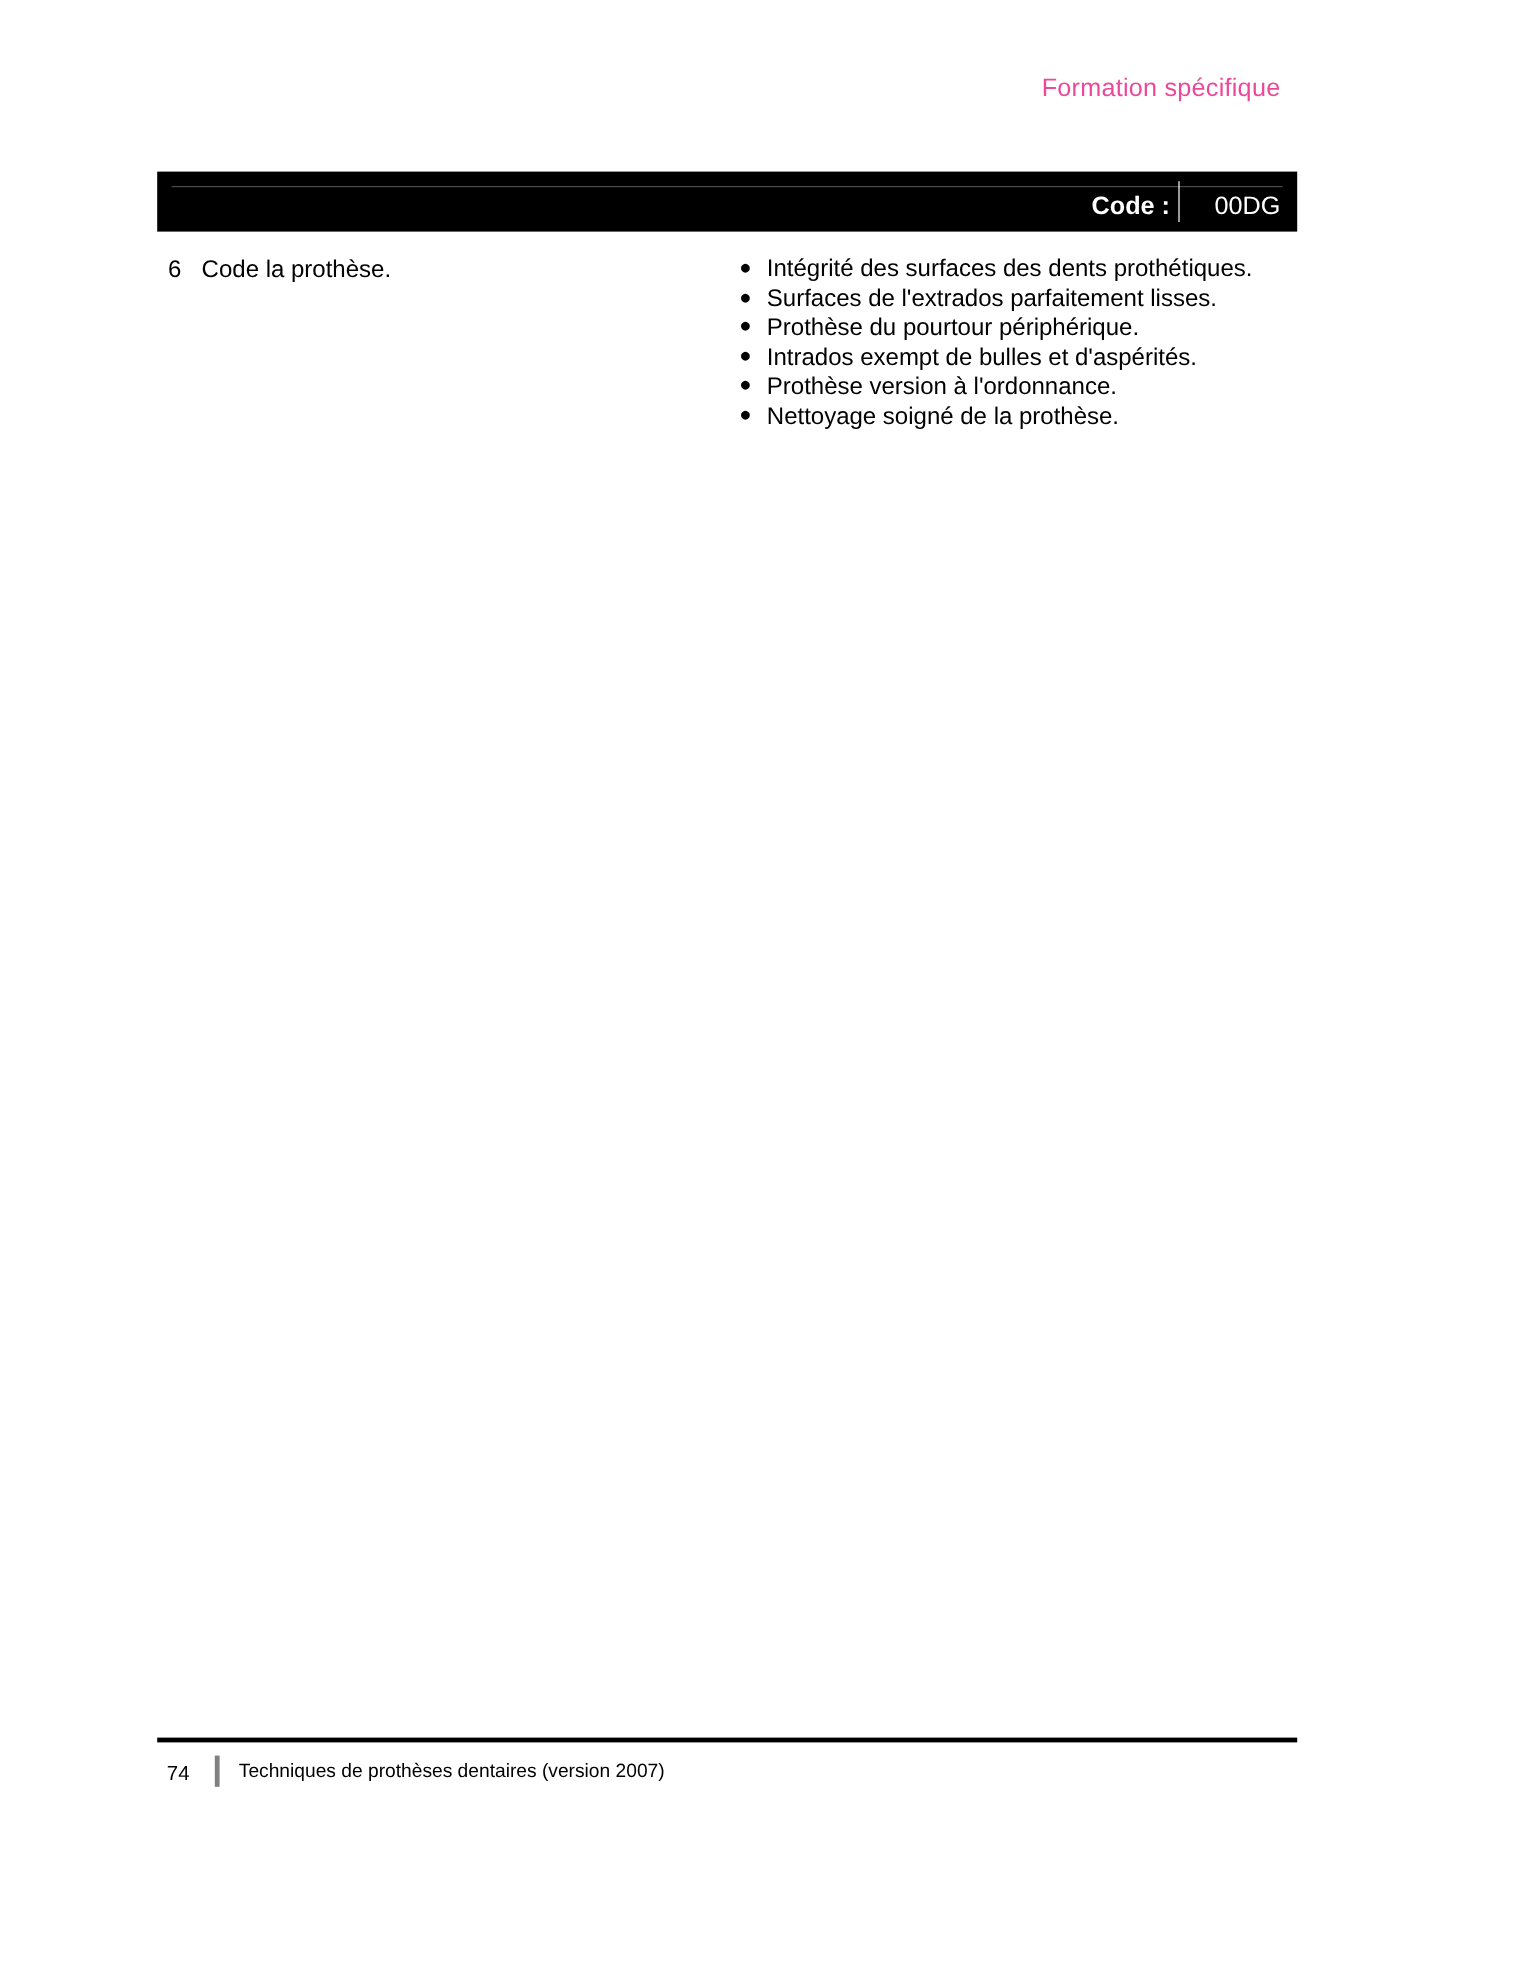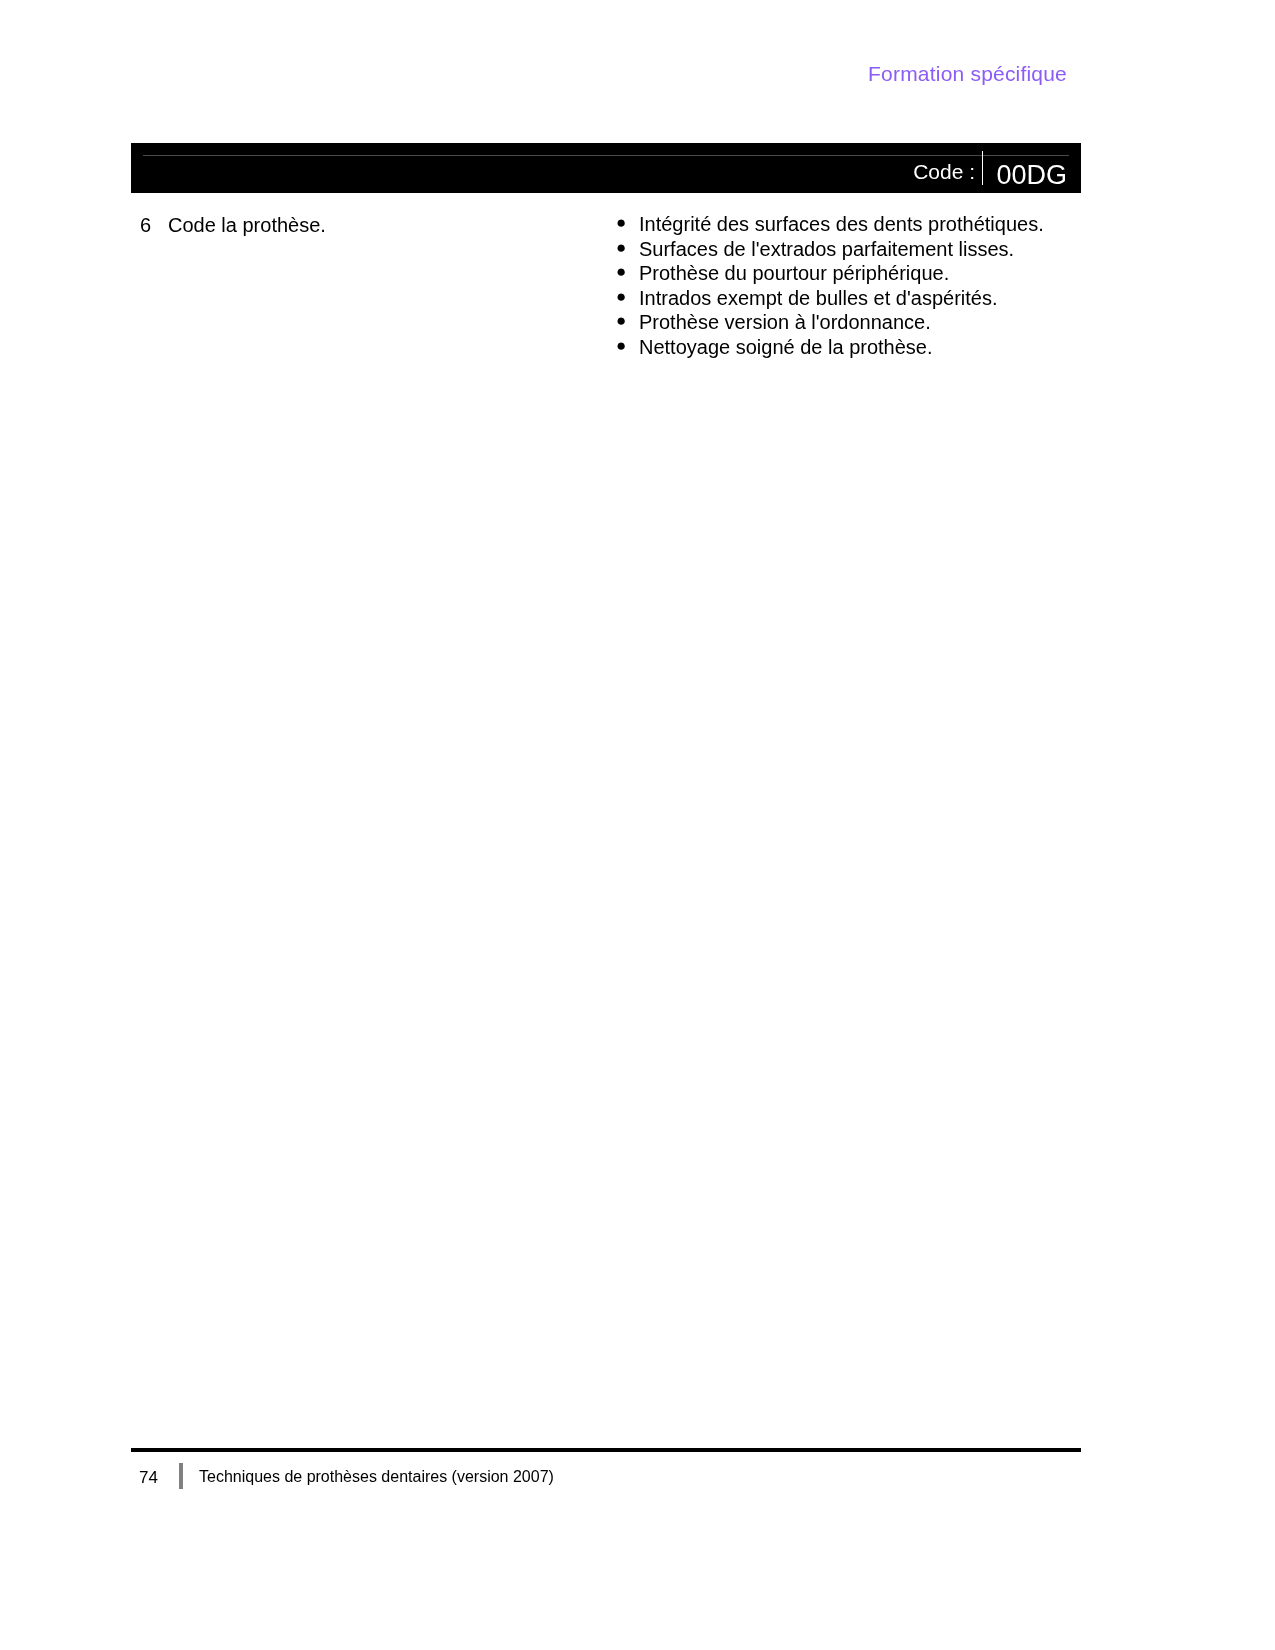--- a/index.html
+++ b/index.html
@@ -23,21 +23,21 @@
     height: 1650px;
     box-sizing: border-box;
   }
 
   
   .header {
     position: absolute;
     top: 62px;
     right: 208px;
     font-size: 21px;
-    color: #8b5cf6;
+    color: #ec4899;
     letter-spacing: 0.2px;
     white-space: nowrap;
   }
 
   
   .code-bar {
     position: absolute;
     top: 143px;
     left: 131px;
     width: 950px;
@@ -52,27 +52,28 @@
     height: 1px;
     background: #4a4a4a;
   }
   .code-label {
     position: absolute;
     top: 17px;
     right: 106px;
     color: #ffffff;
     font-size: 21px;
     white-space: nowrap;
+    font-weight: bold;
   }
   .code-value {
     position: absolute;
     top: 17px;
     right: 14px;
     color: #ffffff;
-    font-size: 27px;
+    font-size: 21px;
     white-space: nowrap;
   }
   .code-sep {
     position: absolute;
     top: 8px;
     right: 98px;
     width: 1px;
     height: 34px;
     background: #ffffff;
   }

